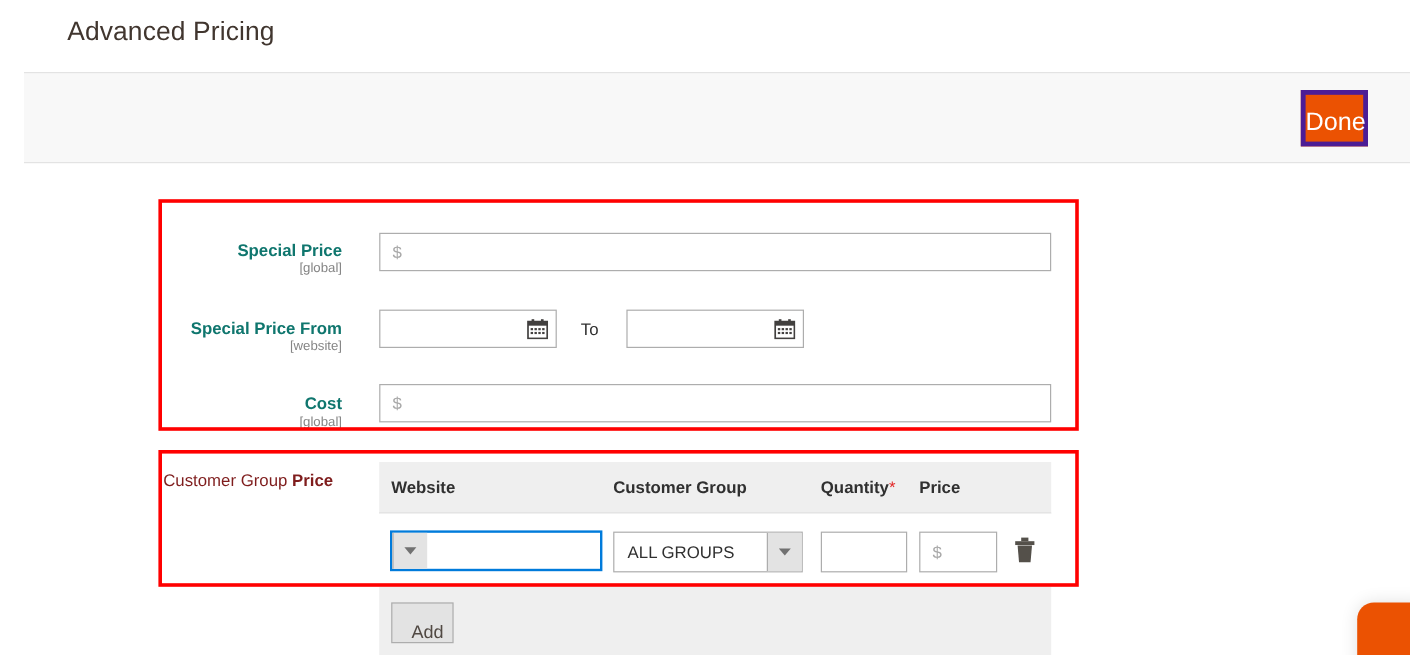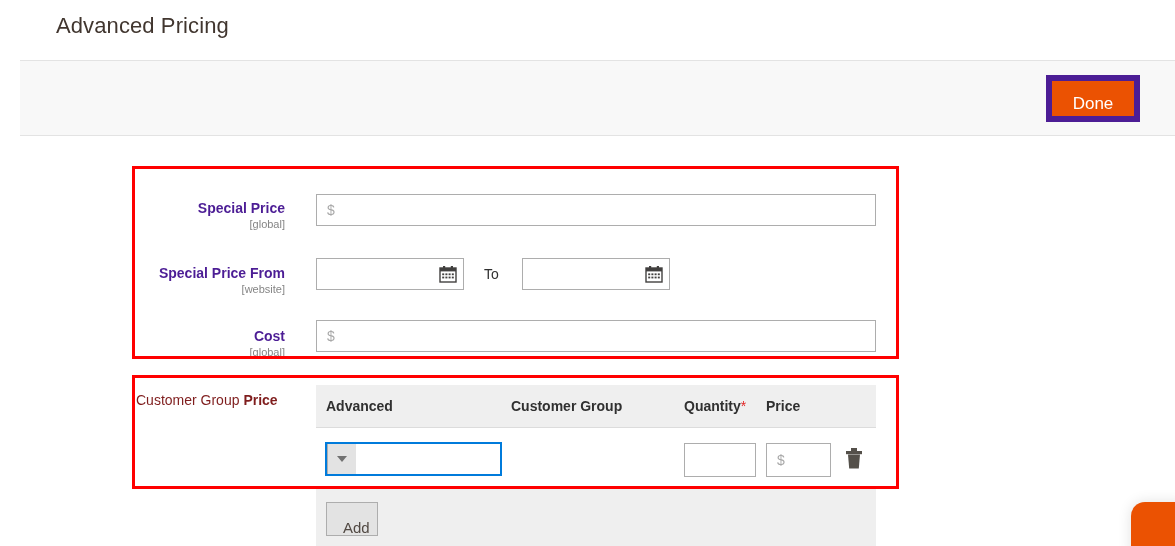--- a/index.html
+++ b/index.html
@@ -57,27 +57,27 @@
     height: 76px;
     background: #f8f8f8;
     border-top: 1px solid #e3e3e3;
     border-bottom: 1px solid #e3e3e3;
     box-sizing: border-box;
   }
   .done-btn {
     position: absolute;
     right: 35px;
     top: 14px;
-    width: 94px;
+    width: 56px;
     height: 47px;
     background: #eb5202;
     color: #ffffff;
-    border: 6px solid #4c1d95;
+    border: 4px solid #4c1d95;
     font-family: "Liberation Sans", sans-serif;
-    font-size: 17px;
+    font-size: 21px;
     font-weight: 400;
     cursor: pointer;
     padding: 0;
     line-height: 45px;
     text-align: center;
   }
 
   
   .hl-box {
     position: absolute;
@@ -93,21 +93,21 @@
     position: absolute;
     left: 0;
   }
   .field-label {
     position: absolute;
     left: 0;
     width: 285px;
     text-align: right;
     font-size: 14px;
     font-weight: bold;
-    color: #4c1d95;
+    color: #0f766e;
     line-height: 16px;
   }
   .field-scope {
     position: absolute;
     left: 0;
     width: 285px;
     text-align: right;
     font-size: 11px;
     font-weight: normal;
     color: #858585;
@@ -354,35 +354,41 @@
   <div class="field-scope" style="top:18px;">[global]</div>
   <input class="text-input" style="left: 316px; top: -8px; width: 560px;" placeholder="$">
 </div>
 
 <div class="cgp-label">
   <span>Customer Group </span><b>Price</b>
 </div>
 
 <div class="cgp-table">
   <div class="cgp-head">
-    <div class="th" style="left:10px;">Advanced</div>
+    <div class="th" style="left:10px;">Website</div>
     <div class="th" style="left:195px;">Customer Group</div>
     <div class="th" style="left:368px;">
       <span>Quantity</span><span class="req-star">*</span>
     </div>
     <div class="th" style="left:450px;">Price</div>
   </div>
 
   <div class="cgp-row">
     <div class="sel focused" style="left:9px; top:14px; width:177px;">
       <span class="sel-arrow">
           <i></i>
         </span>
     </div>
 
+    <div class="sel" style="left:195px; top:15px; width:158px;">
+      <span class="sel-text">ALL GROUPS</span>
+      <span class="sel-arrow">
+          <i></i>
+        </span>
+    </div>
 
     <input class="cell-input" style="left: 368px; top: 15px; width: 72px;" placeholder="">
 
     <input class="cell-input" style="left: 450px; top: 15px; width: 65px;" placeholder="$">
 
     <button class="trash-btn" style="left:527px; top:19px;">
       <svg width="22" height="24" viewBox="0 0 22 24">
         <rect x="8" y="1" width="6" height="3" fill="#54504a"></rect>
         <rect x="3" y="4" width="16" height="3.2" fill="#54504a"></rect>
         <path d="M5 7.5 h12 l-1.2 14 h-9.6 Z" fill="#54504a"></path>

